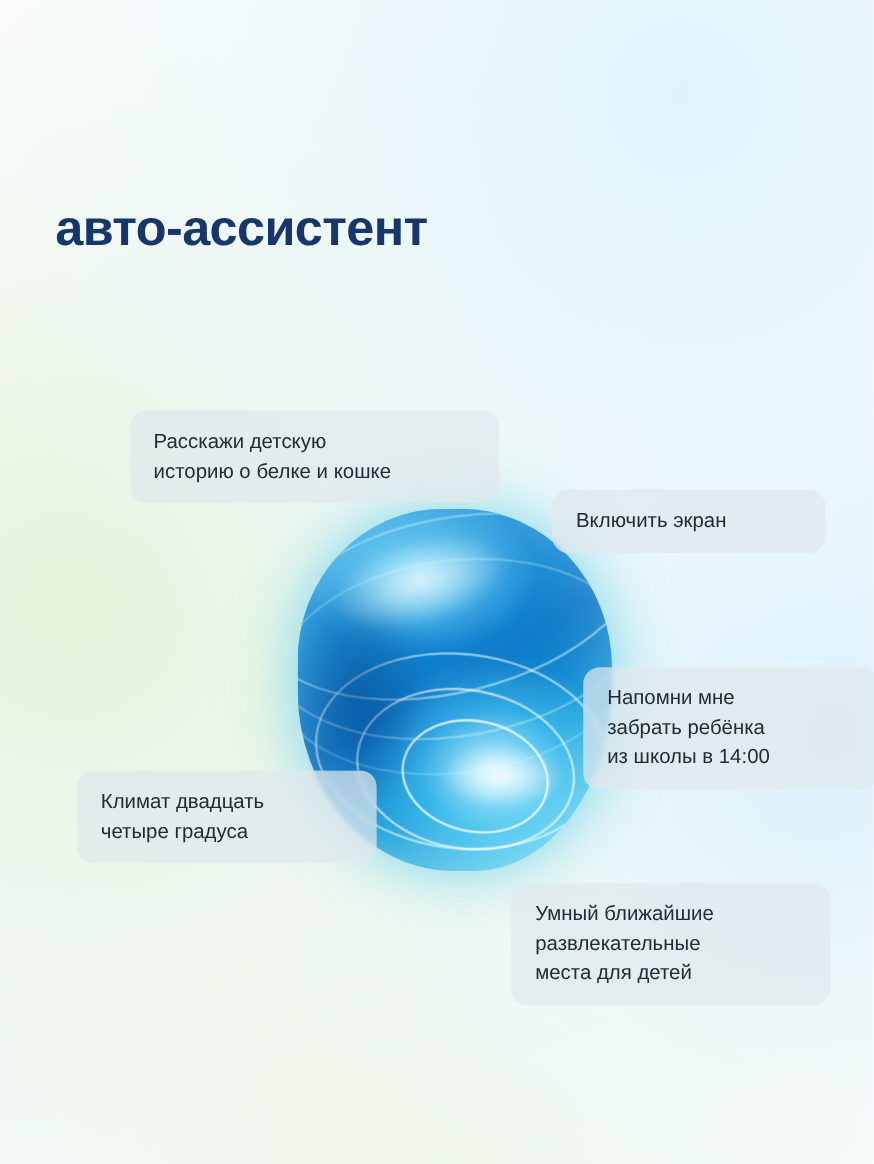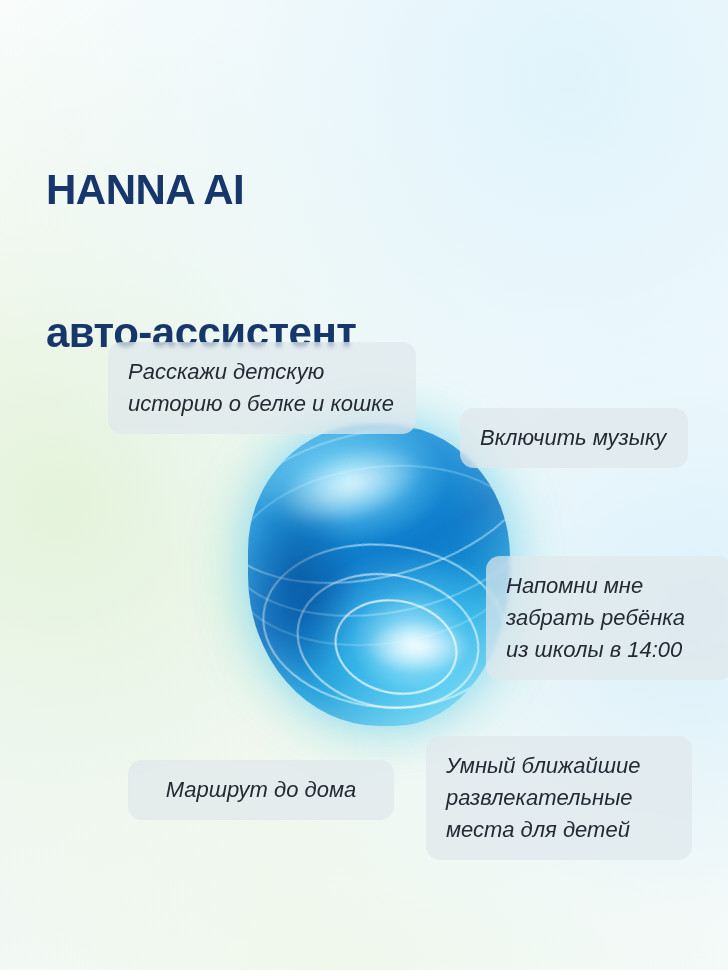--- a/index.html
+++ b/index.html
@@ -112,66 +112,65 @@
     width: 120px; height: 200px;
     border-radius: 50%;
     background: radial-gradient(closest-side, rgba(8,70,140,0.55), rgba(8,70,140,0));
     filter: blur(6px);
   }
 
   
   .chip {
     position: absolute;
     color: #232a33;
-    font-size: 22px;
+    font-size: 17px;
     line-height: 1.45;
     border-radius: 14px;
     padding: 14px 20px;
     background: rgba(223,232,235,0.72);
     backdrop-filter: blur(2px);
     white-space: pre-line;
-    font-style: italic;
   }
   .chip.c1 { left: 108px; top: 342px; width: 268px; }
   .chip.c2 { left: 460px; top: 408px; width: 188px; }
   .chip.c3 { left: 32px;  top: 496px; width: 230px; }
   .chip.c4 { left: 486px; top: 556px; width: 206px; }
   .chip.c5 { left: 64px;  top: 642px; width: 210px; }
   .chip.c6 { left: 128px; top: 760px; width: 226px; text-align: center; }
   .chip.c7 { left: 426px; top: 736px; width: 226px; }
 </style>
 </head>
 <body>
 
 <div id="poster">
 
   <div class="headline">
-    <span class="l1">HANNA AI</span>
     <span class="l3">авто-ассистент</span>
   </div>
 
   <div class="orb-wrap">
     <div class="orb-glow"></div>
     <div class="orb">
       <div class="swirl s1"></div>
       <div class="swirl s2"></div>
       <div class="swirl s3"></div>
       <div class="swirl s4"></div>
       <div class="swirl s5"></div>
       <div class="swirl s6"></div>
       <div class="dark"></div>
       <div class="hilite"></div>
       <div class="hilite2"></div>
     </div>
   </div>
 
   <div class="chip c1">Расскажи детскую
 историю о белке и кошке</div>
-  <div class="chip c2">Включить музыку</div>
+  <div class="chip c2">Включить экран</div>
   <div class="chip c4">Напомни мне
 забрать ребёнка
 из школы в 14:00</div>
-  <div class="chip c6">Маршрут до дома</div>
+  <div class="chip c5">Климат двадцать
+четыре градуса</div>
   <div class="chip c7">Умный ближайшие
 развлекательные
 места для детей</div>
 
 </div>
 
 </body></html>

